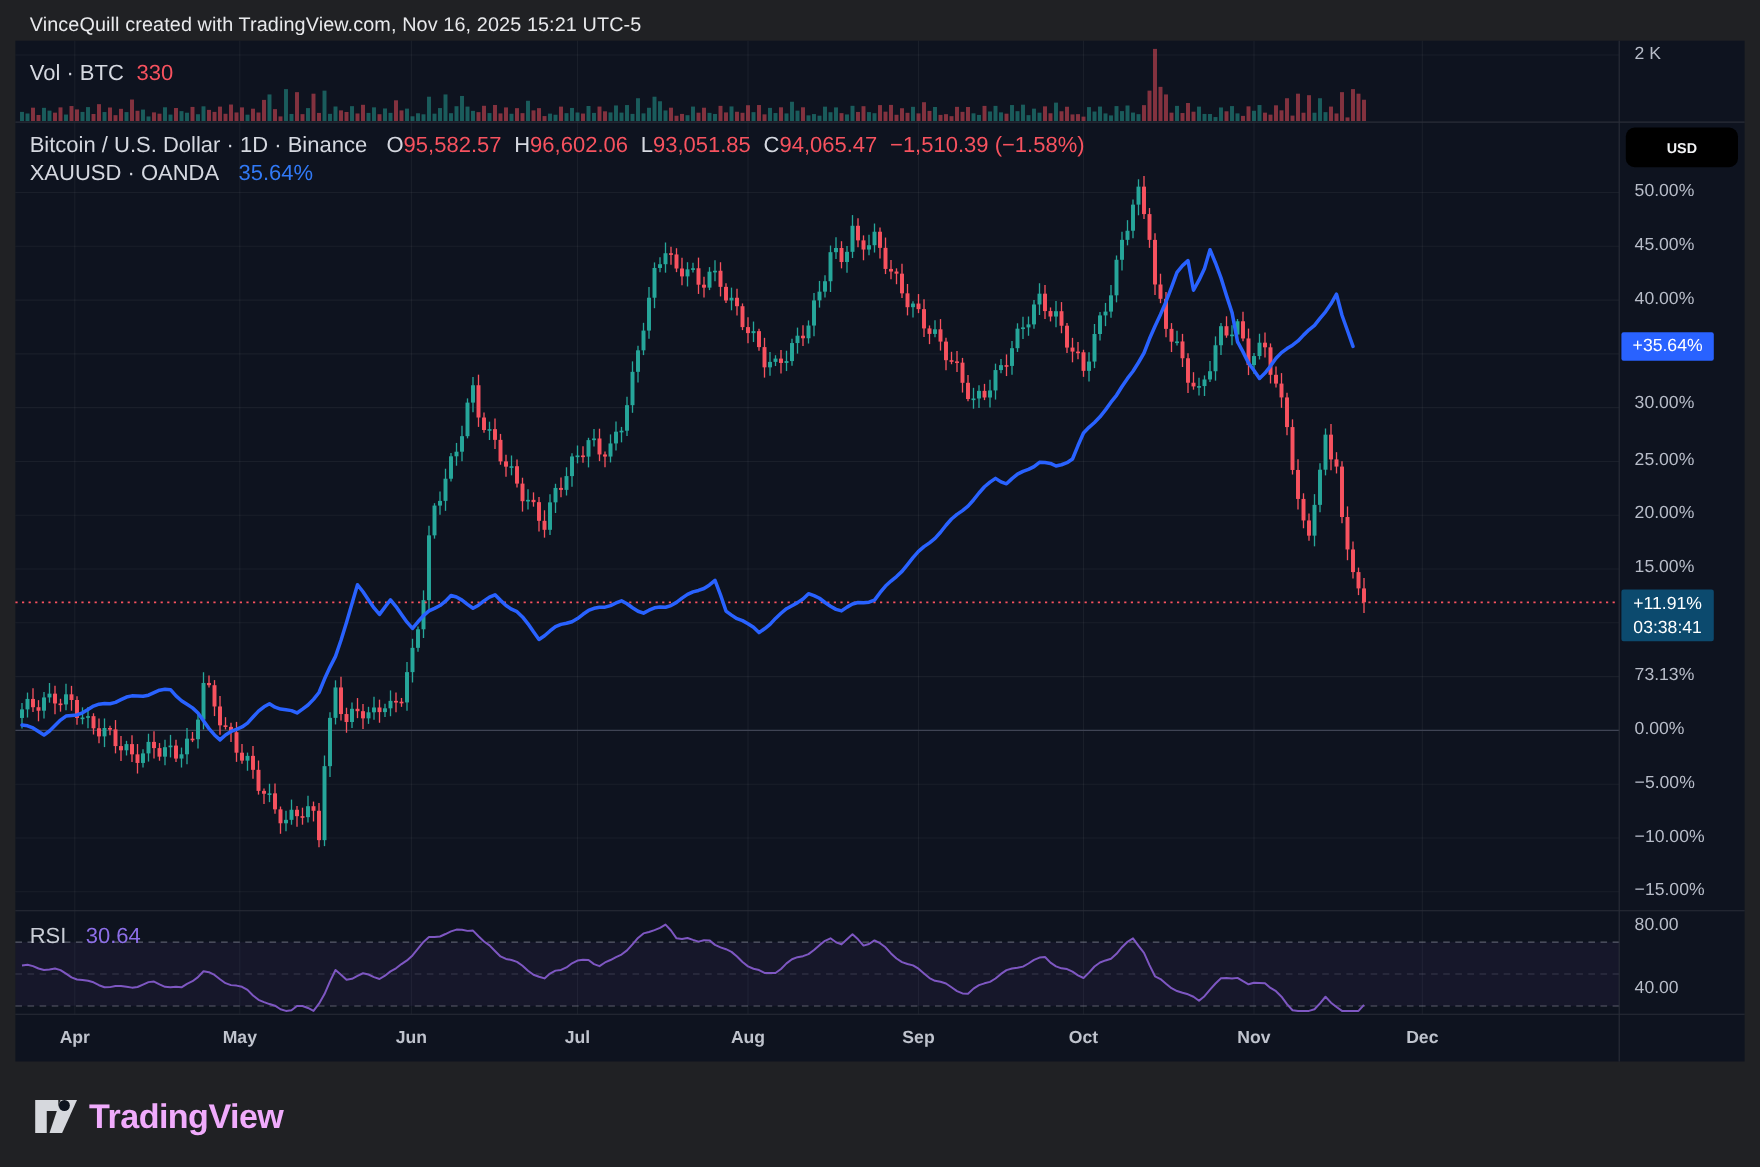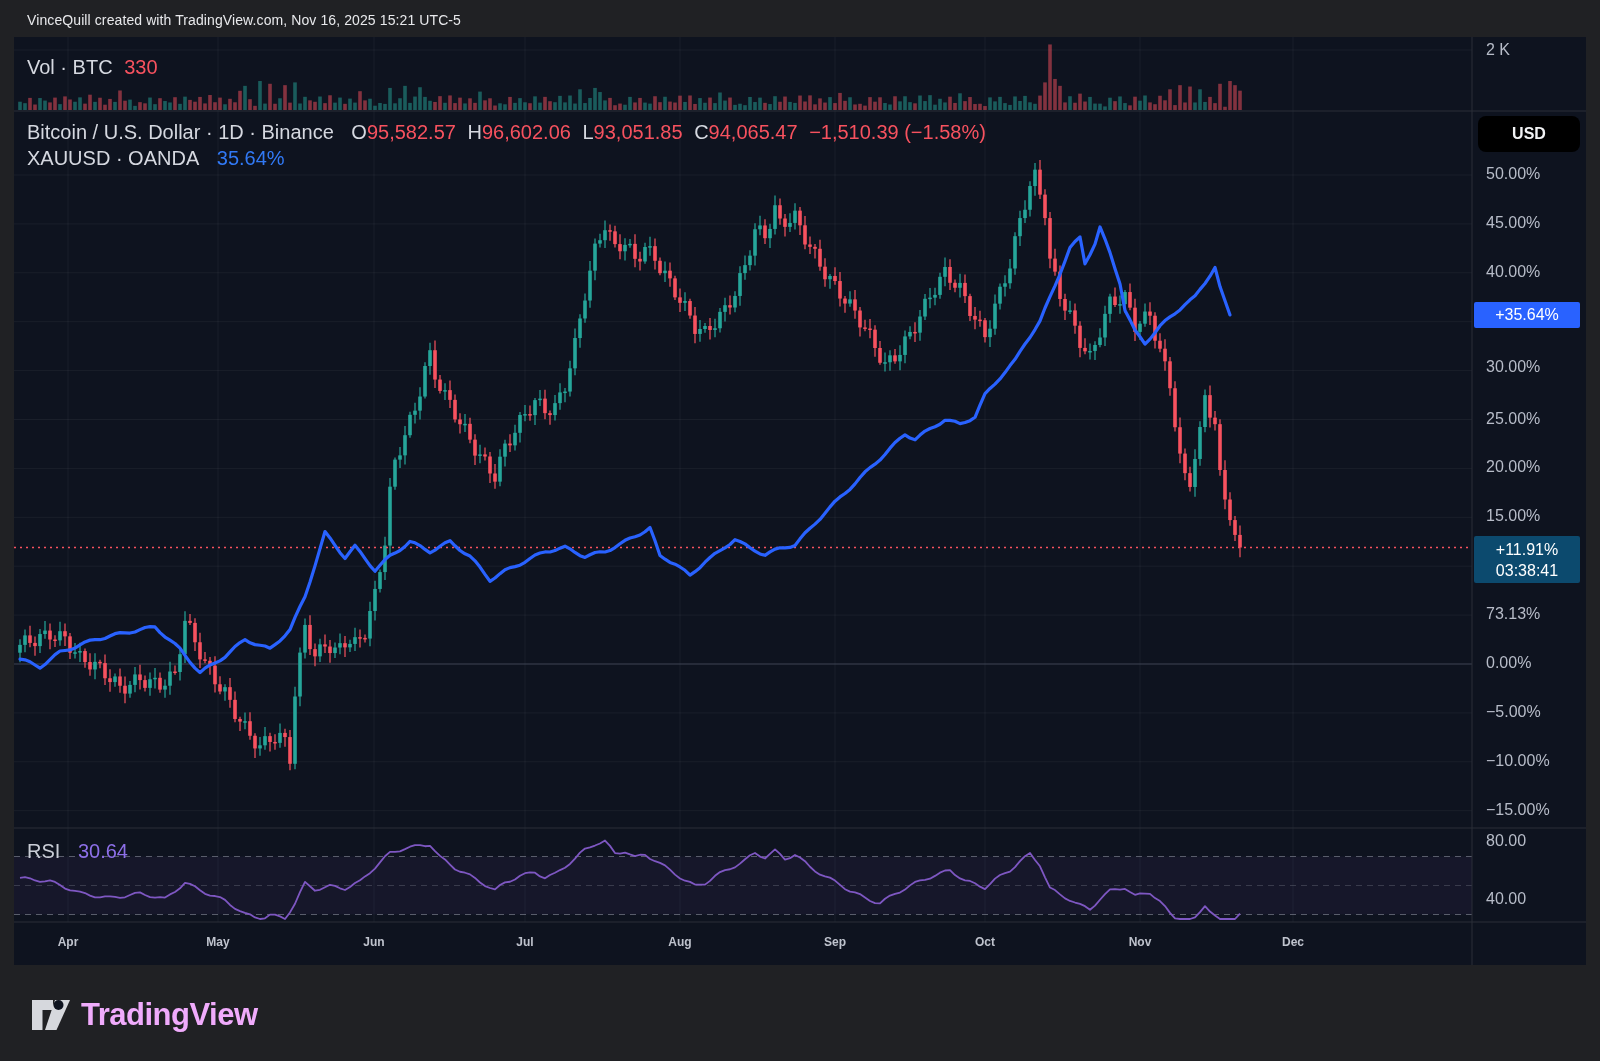--- a/index.html
+++ b/index.html
@@ -1,31 +1,31 @@
 <!DOCTYPE html>
 <html><head>
 <meta charset="utf-8">
 <style>
   html,body{margin:0;padding:0;background:#202124;font-family:"Liberation Sans","DejaVu Sans",sans-serif;}
   #stage{position:relative;width:1600px;height:1061px;background:#202124;overflow:hidden;}
   #chart-bg{position:absolute;left:14px;top:37px;width:1572px;height:928px;background:#0e131f;}
   svg#cnv{position:absolute;left:0;top:0;z-index:2;}
   .ovl{position:absolute;z-index:3;}
-  .titlebar{left:27px;top:12px;font-size:14px;font-weight:500;color:#e8e9ec;letter-spacing:.1px;}
+  .titlebar{left:27px;top:12px;font-size:18px;font-weight:500;color:#e8e9ec;letter-spacing:.1px;}
   .legend{font-size:20px;color:#d5d8e0;white-space:nowrap;}
   .legend .sep{display:inline-block;width:6px;}
   .val-red{color:#f7525f;}
   .val-blue{color:#3179f5;}
   .val-purple{color:#8d6fe8;}
   .ohlc-letter{color:#d5d8e0;}
   .axis-label{position:absolute;left:1486px;z-index:3;font-size:16px;color:#b7bcc8;white-space:nowrap;}
-  .month-label{position:absolute;z-index:3;top:935px;transform:translateX(-50%);font-size:12px;font-weight:600;color:#bfc3cd;}
+  .month-label{position:absolute;z-index:3;top:935px;transform:translateX(-50%);font-size:16px;font-weight:600;color:#bfc3cd;}
   .usd-btn{left:1478px;top:116px;width:102px;height:36px;background:#000;border-radius:8px;color:#f2f3f5;
-           font-size:16px;font-weight:700;display:flex;align-items:center;justify-content:center;cursor:pointer;}
-  .badge{position:absolute;left:1474px;width:106px;z-index:4;color:#fff;font-size:16px;
+           font-size:13px;font-weight:700;display:flex;align-items:center;justify-content:center;cursor:pointer;}
+  .badge{position:absolute;left:1474px;width:84px;z-index:4;color:#fff;font-size:16px;
          display:flex;flex-direction:column;align-items:center;justify-content:center;border-radius:2px;text-align:center;}
   .badge-blue{top:302px;height:26px;background:#2962ff;}
   .badge-red{top:536px;height:47px;background:#0c4a6e;line-height:21px;}
   .footer-logo{left:30px;top:994px;display:flex;align-items:center;gap:9px;}
   .footer-logo .brand{font-size:31px;font-weight:700;color:#f0abfc;letter-spacing:-0.5px;}
 </style>
 </head>
 <body>
 
 <div id="stage">

